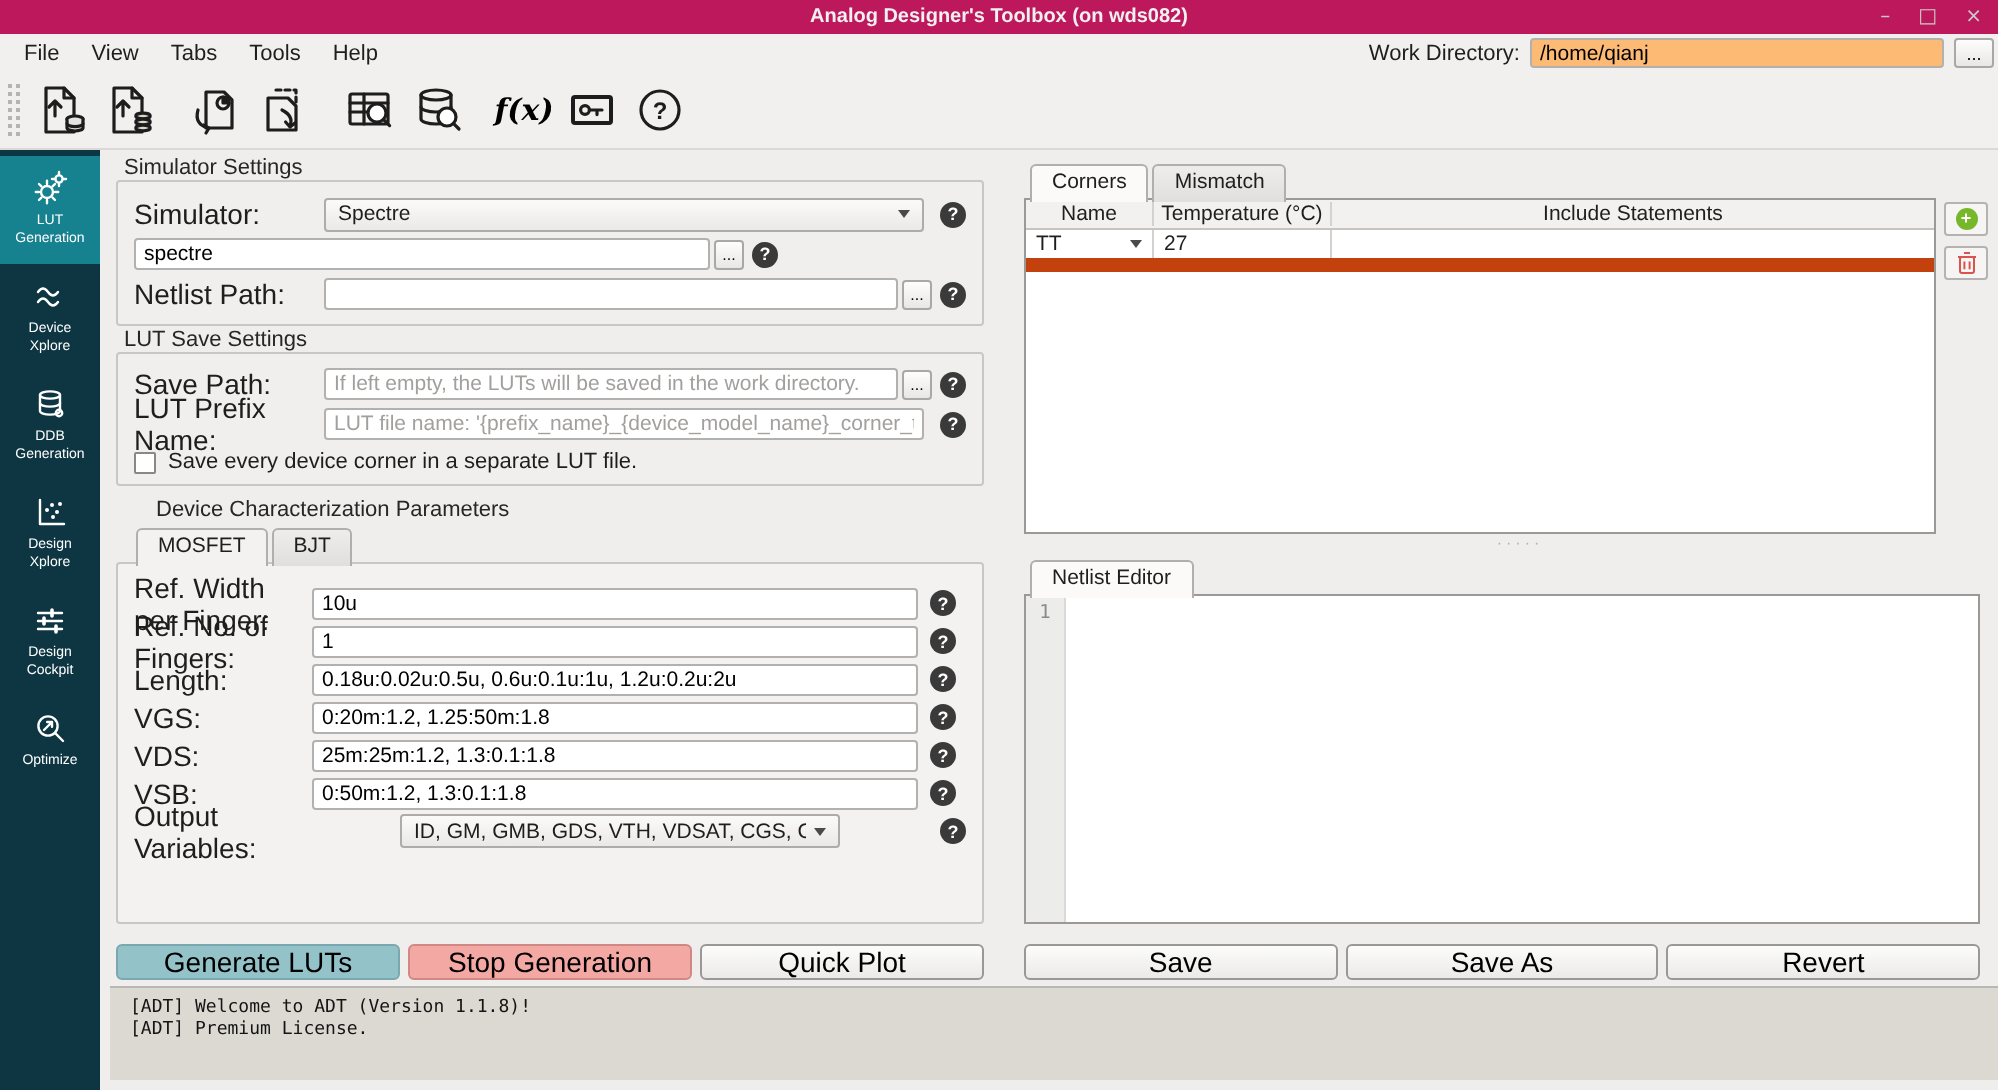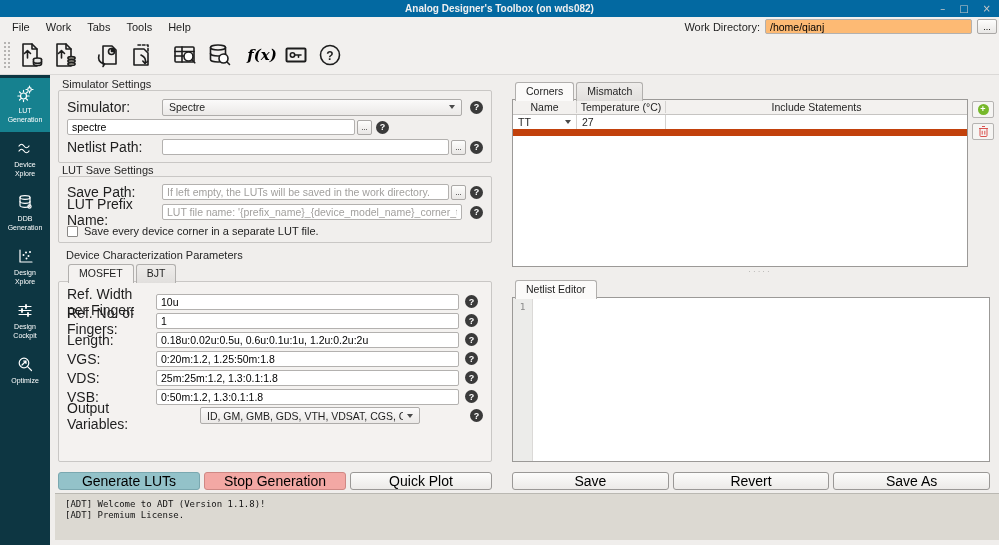--- a/index.html
+++ b/index.html
@@ -3,21 +3,21 @@
 <meta charset="utf-8">
 <style>
   * { margin:0; padding:0; box-sizing:border-box; }
   html,body { width:999px; height:545px; }
   body {
     font-family:"Liberation Sans", sans-serif;
     font-size:11px; color:#1e1e1e;
     background:#f0eeec; position:relative; overflow:hidden;
   }
   
-  .titlebar { height:17px; background:#0369a1; display:flex; align-items:center; justify-content:center; position:relative; }
+  .titlebar { height:17px; background:#be185d; display:flex; align-items:center; justify-content:center; position:relative; }
   .titlebar .title { color:#f0f0f0; font-weight:bold; font-size:10px; }
   .win-controls { position:absolute; right:8px; top:0; height:17px; display:flex; align-items:center; gap:14px; color:#c9c9c9; font-size:10px; font-family:"DejaVu Sans",sans-serif; }
   .win-controls span { cursor:default; }
   
   .menurow { height:19px; background:#f2f0ee; display:flex; align-items:center; padding-left:4px; }
   .menu-item { padding:2px 8px; font-size:11px; }
   .workdir { margin-left:auto; display:flex; align-items:center; gap:5px; padding-right:2px; }
   .workdir label { font-size:11px; }
   .workdir input { width:207px; height:15px; border:1px solid #b3b1af; border-radius:2px; font-size:10.5px; padding:0 4px; font-family:"Liberation Sans",sans-serif; background:#fdba74; }
   .mini-btn { width:20px; height:15px; font-size:9px; line-height:12px; border:1px solid #aaa8a6; border-radius:2px; background:linear-gradient(#fdfdfc,#e9e7e5); text-align:center; }
@@ -89,21 +89,21 @@
   <span class="title">Analog Designer's Toolbox (on wds082)</span>
   <div class="win-controls">
     <span>–</span>
     <span>□</span>
     <span>×</span>
   </div>
 </div>
 
 <div class="menurow">
   <span class="menu-item">File</span>
-  <span class="menu-item">Work</span>
+  <span class="menu-item">View</span>
   <span class="menu-item">Tabs</span>
   <span class="menu-item">Tools</span>
   <span class="menu-item">Help</span>
   <div class="workdir">
     <label>Work Directory:</label>
     <input value="/home/qianj" style="">
     <button class="mini-btn">...</button>
   </div>
 </div>
 
@@ -302,21 +302,21 @@
           <span class="rlabel">LUT Prefix Name:</span>
           <input class="tinput w-long" placeholder="LUT file name: '{prefix_name}_{device_model_name}_corner_temp.lut'." style="">
           <span class="help" style="margin-left:8px;">?</span>
         </div>
         <div class="grow" style="height:18px;">
           <span class="cbx"></span>
           <span>Save every device corner in a separate LUT file.</span>
         </div>
       </div>
 
-      <span class="gtitle" style="left:16px; top:174px;text-align:right;">Device Characterization Parameters</span>
+      <span class="gtitle" style="left:28px; top:174px;text-align:right;">Device Characterization Parameters</span>
       <div class="ptabs" style="left:18px; top:189px; z-index:3;">
         <div class="ptab active">MOSFET</div>
         <div class="ptab">BJT</div>
       </div>
       <div class="groupbox" style="left:8px; top:206px; width:434px; height:181px; padding-top:10px; background:#f4f2f0;">
         <div class="grow" style="height:19px;">
           <span class="rlabel" style="width:89px;">Ref. Width per Finger:</span>
           <input class="tinput" style="width: 303px;" value="10u">
           <span class="help" style="margin-left:6px;">?</span>
         </div>
@@ -397,22 +397,22 @@
       <div class="ptabs" style="left:465px; top:205px; z-index:3;">
         <div class="ptab active" style="background:#fbfaf9;">Netlist Editor</div>
       </div>
       <div class="neditor">
         <div class="gutter">1</div>
         <div class="code-area"></div>
       </div>
 
       <div class="actions" style="left:462px; top:397px; width:478px;">
         <button class="btn">Save</button>
+        <button class="btn">Save As</button>
         <button class="btn">Revert</button>
-        <button class="btn">Save As</button>
       </div>
 
     </div>
 
     <div class="console">
       <div>[ADT] Welcome to ADT (Version 1.1.8)!</div>
       <div>[ADT] Premium License.</div>
     </div>
     <div class="strip"></div>
   </div>

